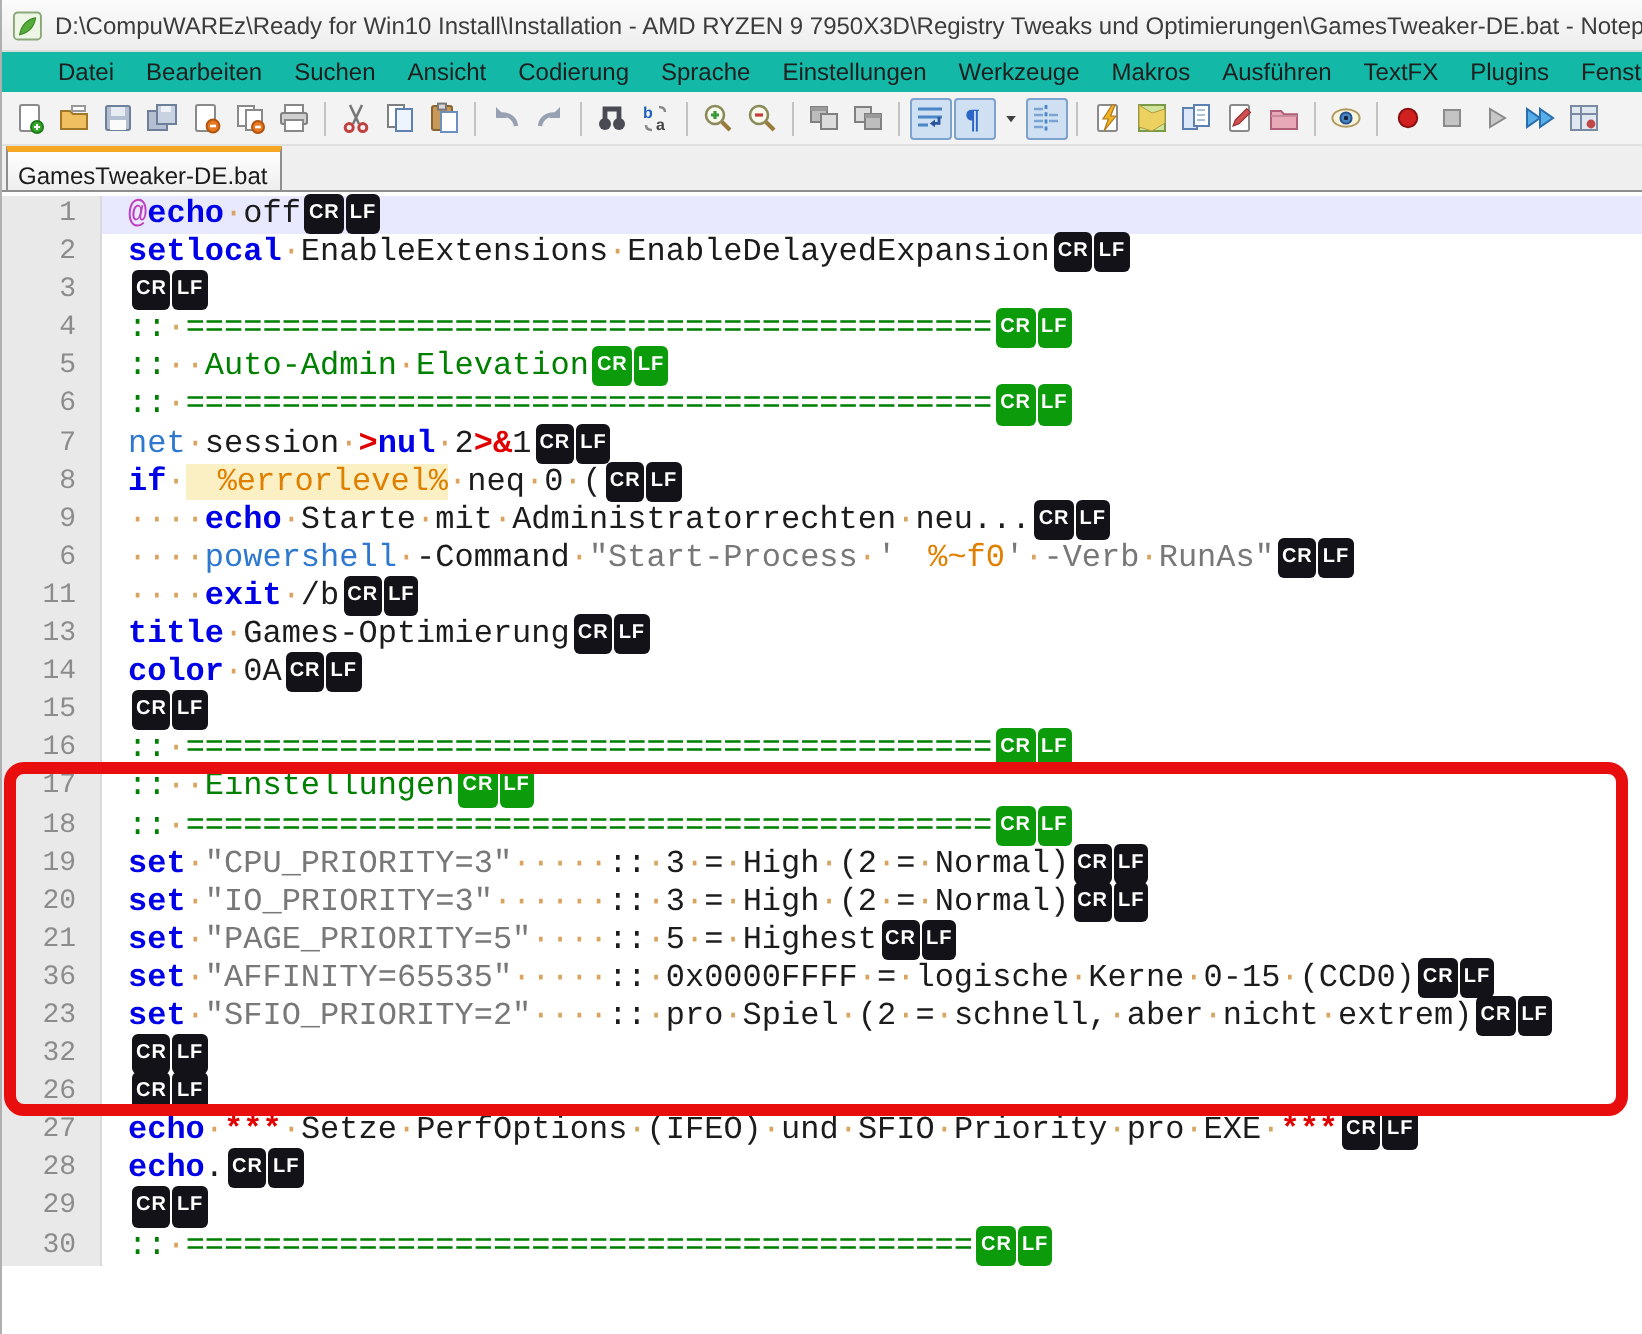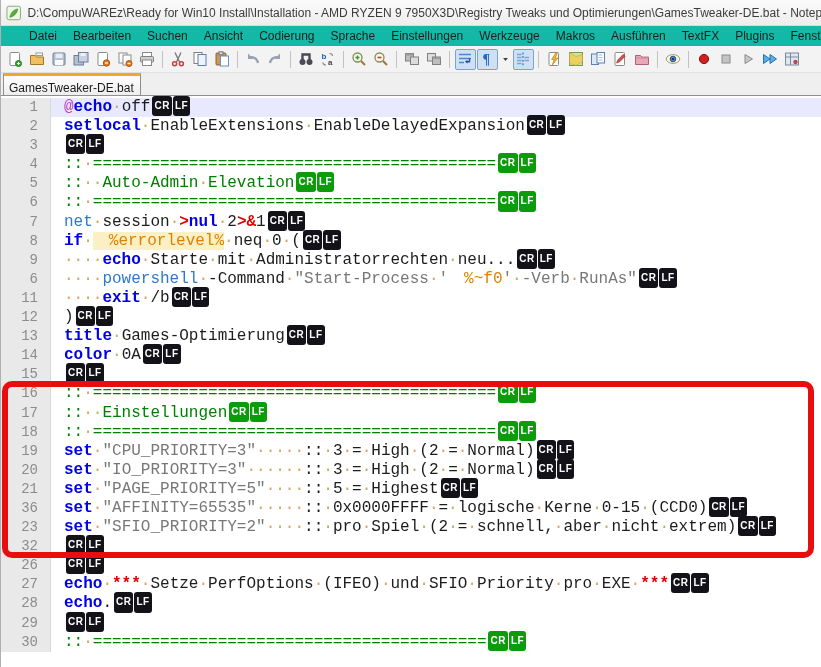--- a/index.html
+++ b/index.html
@@ -376,24 +376,20 @@
       </div>
       <div class="line">
         <div class="ln">6</div>
         <div class="code"><span class="seg-ws">····</span><span class="seg-cmd">powershell</span><span class="seg-ws">·</span><span class="seg-txt">-Command</span><span class="seg-ws">·</span><span class="seg-str">"Start-Process</span><span class="seg-ws">·</span><span class="seg-str">'</span><span class="seg-var">%~f0</span><span class="seg-str">'</span><span class="seg-ws">·</span><span class="seg-str">-Verb</span><span class="seg-ws">·</span><span class="seg-str">RunAs"</span><span class="eol"><i>CR</i><i>LF</i></span></div>
       </div>
       <div class="line">
         <div class="ln">11</div>
         <div class="code"><span class="seg-ws">····</span><span class="seg-kw">exit</span><span class="seg-ws">·</span><span class="seg-txt">/b</span><span class="eol"><i>CR</i><i>LF</i></span></div>
       </div>
       <div class="line">
-        <div class="ln">12</div>
-        <div class="code"><span class="seg-txt">)</span><span class="eol"><i>CR</i><i>LF</i></span></div>
-      </div>
-      <div class="line">
         <div class="ln">13</div>
         <div class="code"><span class="seg-kw">title</span><span class="seg-ws">·</span><span class="seg-txt">Games-Optimierung</span><span class="eol"><i>CR</i><i>LF</i></span></div>
       </div>
       <div class="line">
         <div class="ln">14</div>
         <div class="code"><span class="seg-kw">color</span><span class="seg-ws">·</span><span class="seg-txt">0A</span><span class="eol"><i>CR</i><i>LF</i></span></div>
       </div>
       <div class="line">
         <div class="ln">15</div>
         <div class="code"><span class="eol"><i>CR</i><i>LF</i></span></div>

